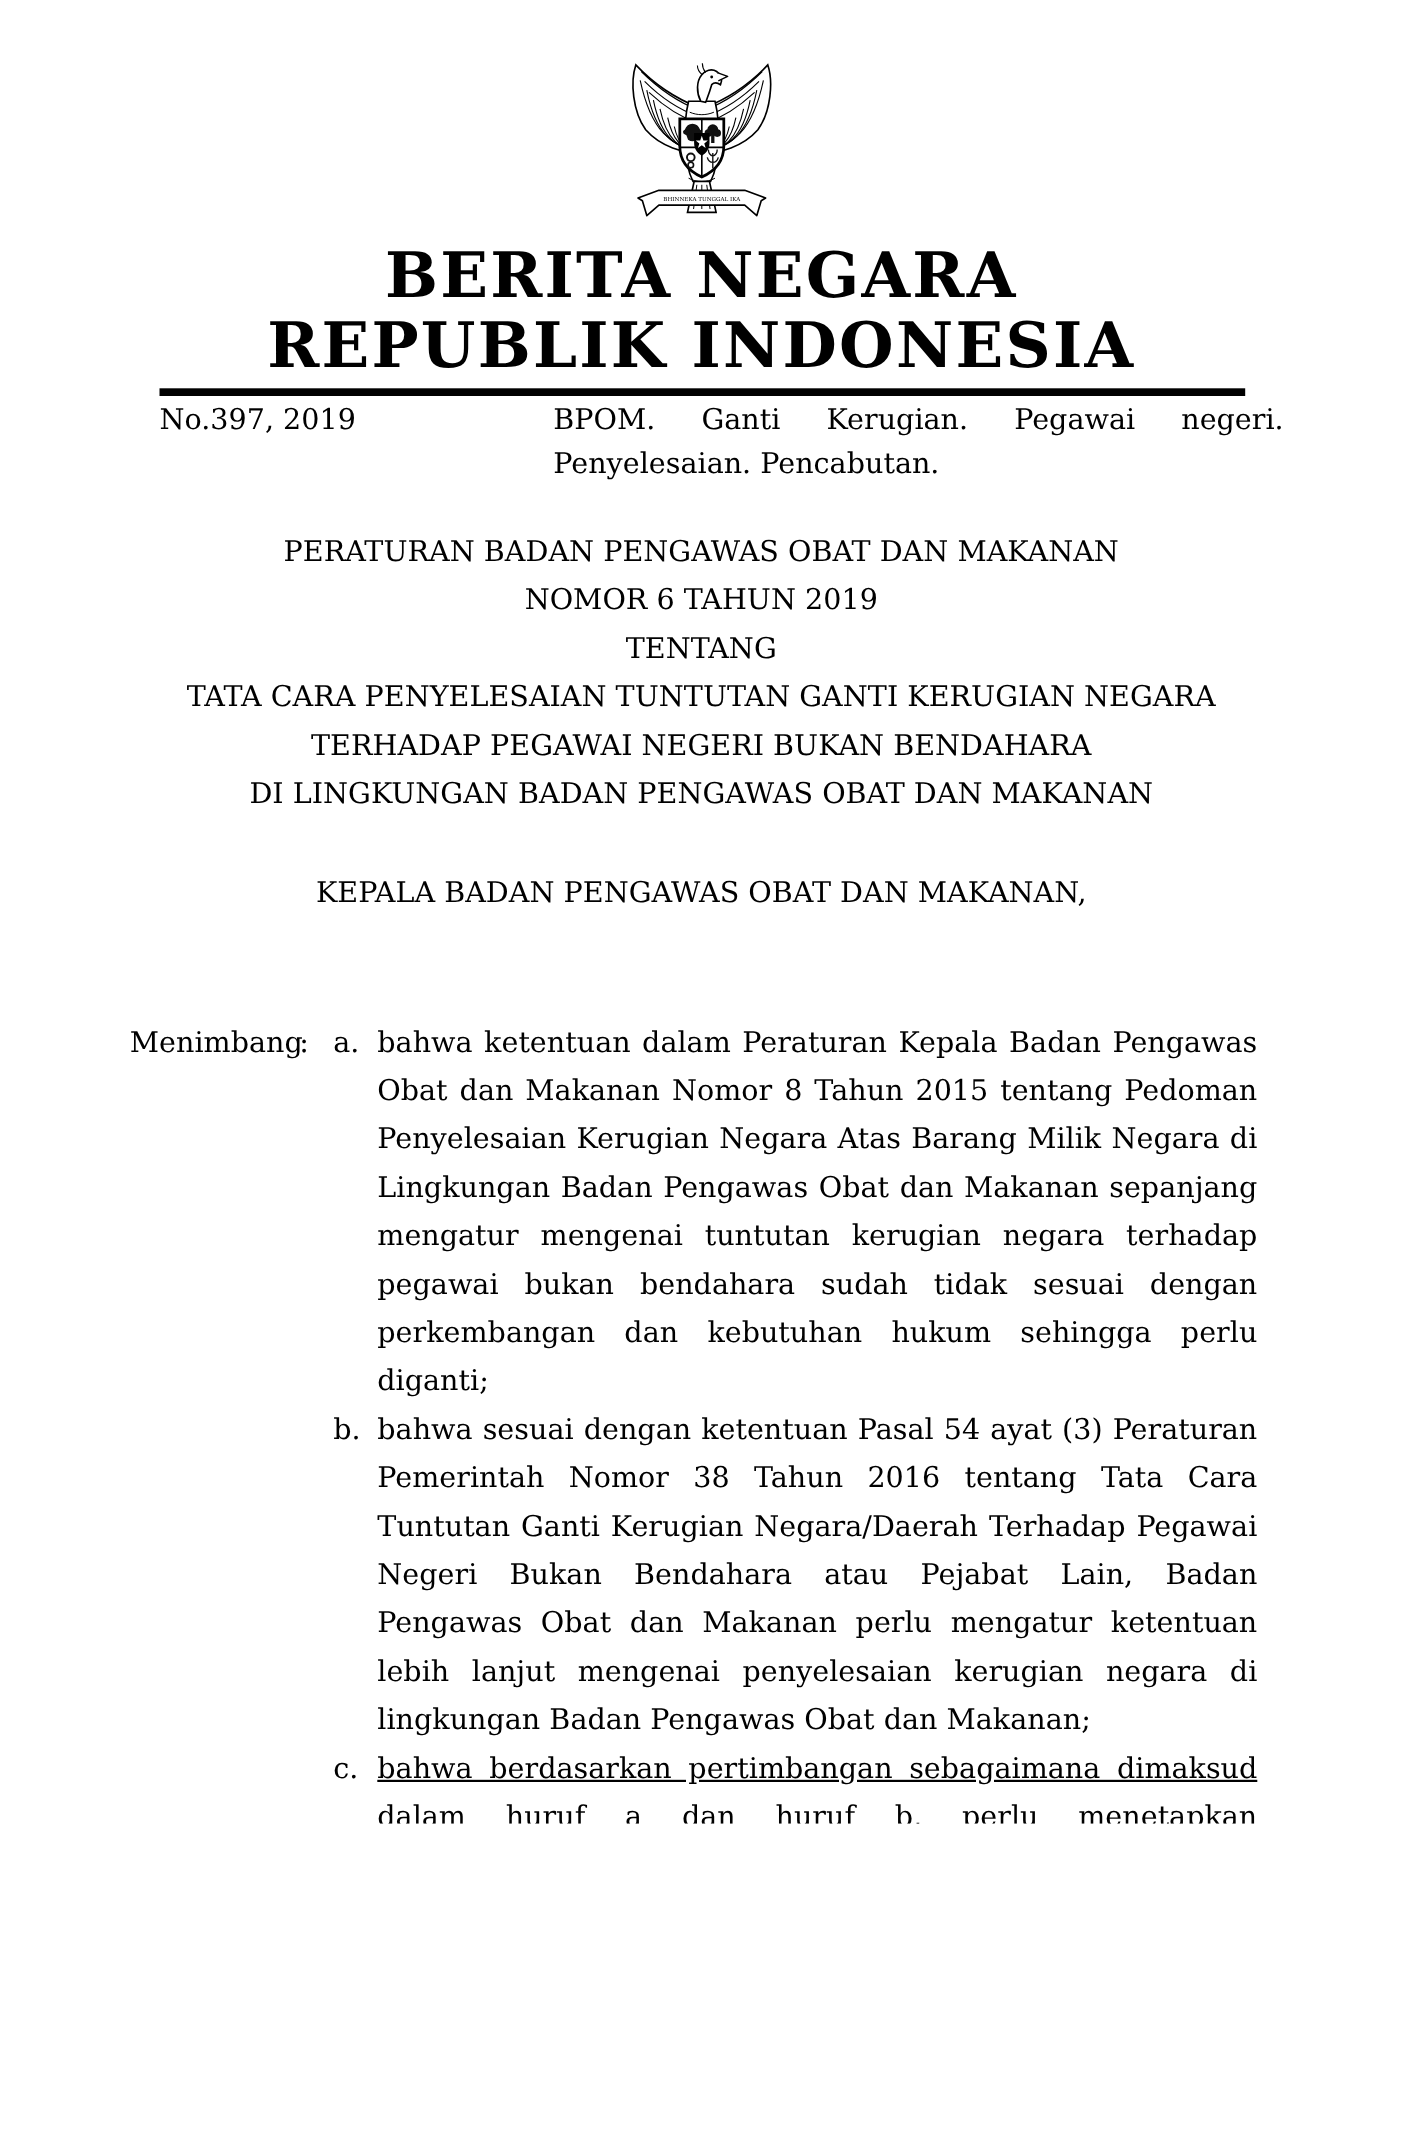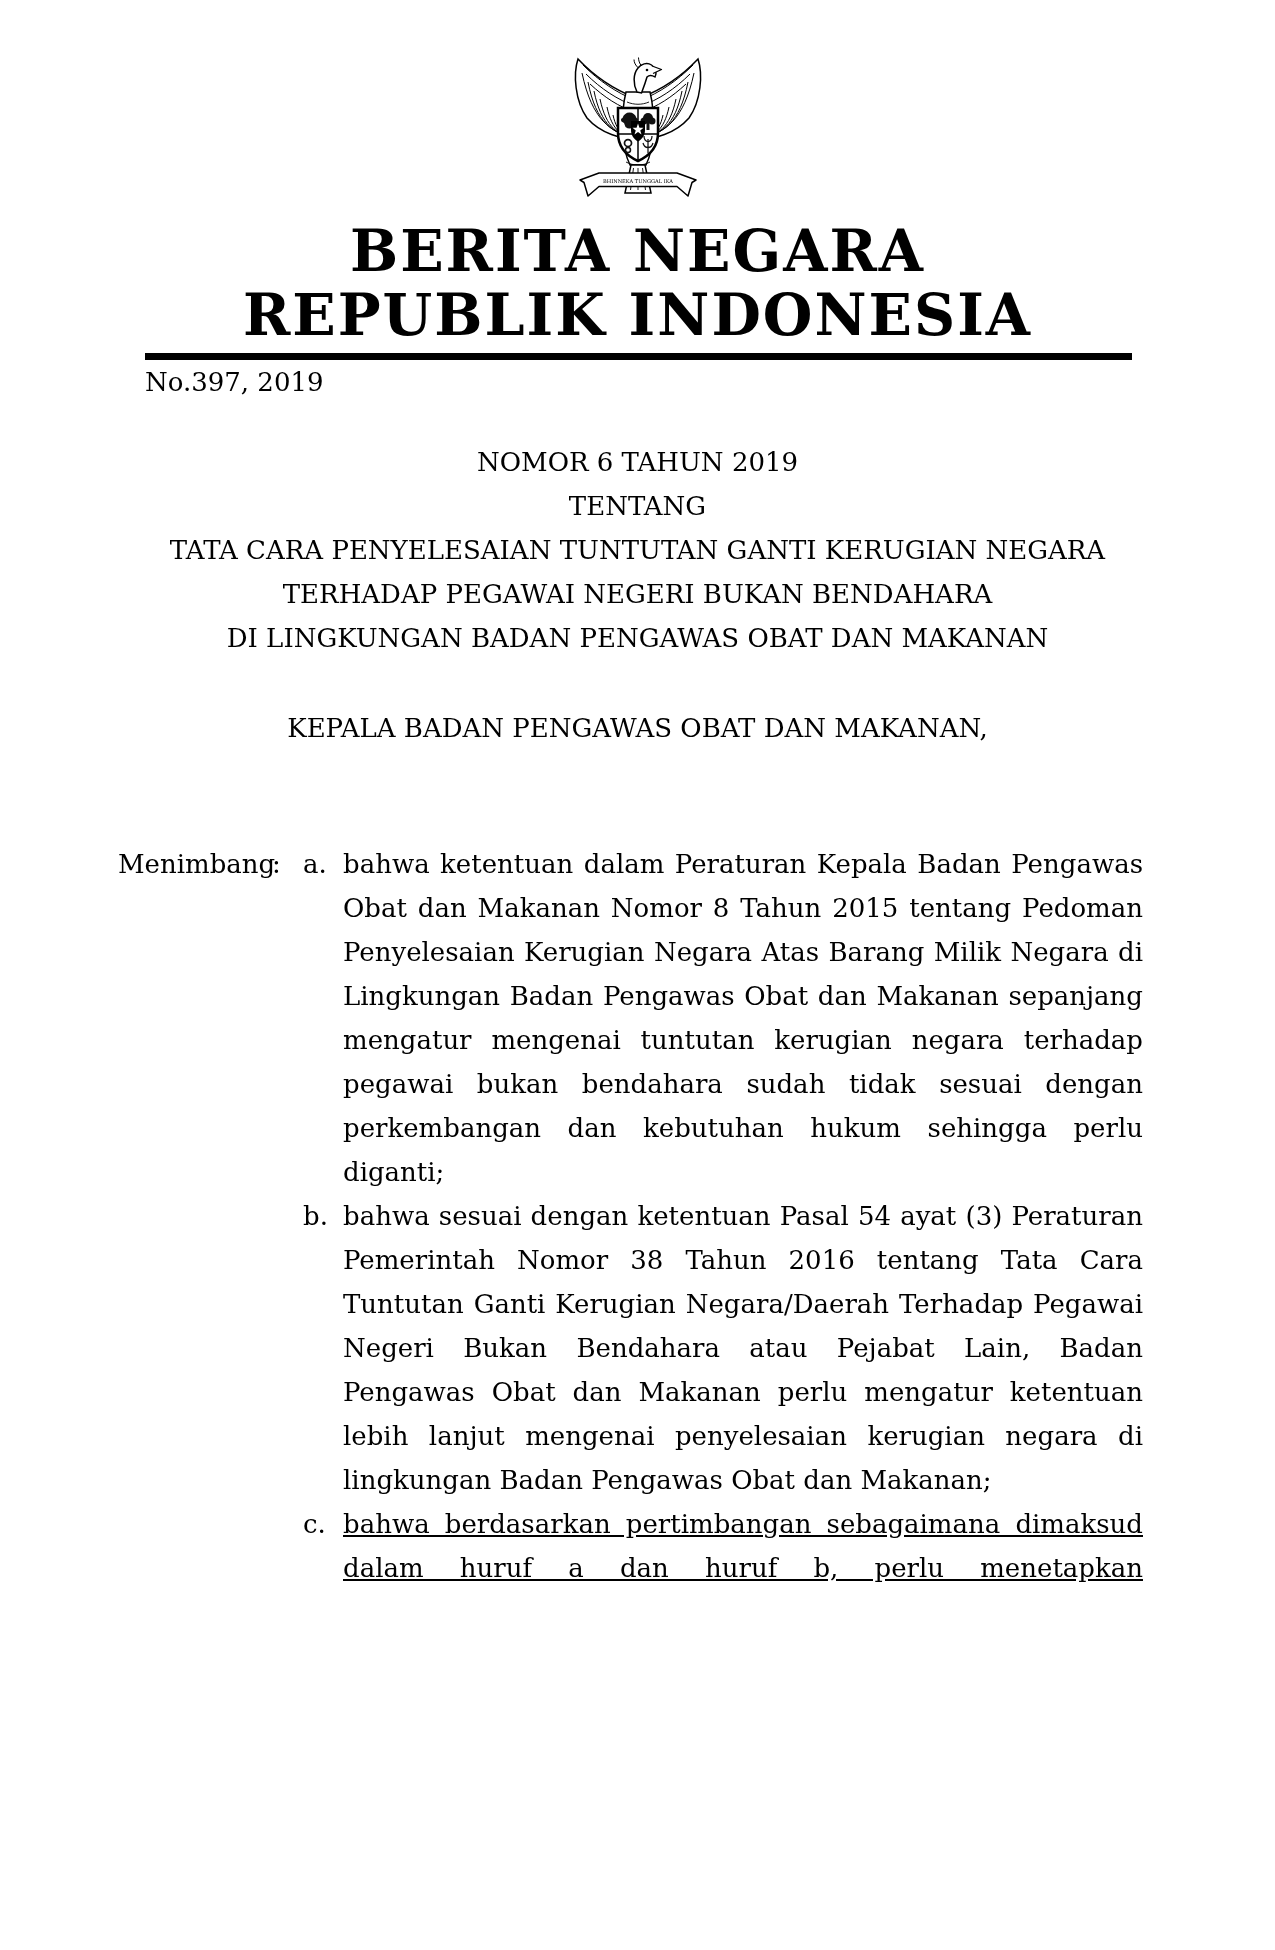--- a/index.html
+++ b/index.html
@@ -103,23 +103,25 @@
 
   <h1 class="masthead">
     <div>BERITA NEGARA</div>
     <div>REPUBLIK INDONESIA</div>
   </h1>
 
   <div class="rule"></div>
 
   <div class="meta-row">
     <div class="gazette-no">No.397, 2019</div>
+    <div class="abstract">BPOM. Ganti Kerugian. Pegawai negeri. Penyelesaian. Pencabutan.</div>
   </div>
 
   <div class="reg-title">
+    <div>PERATURAN BADAN PENGAWAS OBAT DAN MAKANAN</div>
     <div>NOMOR 6 TAHUN 2019</div>
     <div>TENTANG</div>
     <div>TATA CARA PENYELESAIAN TUNTUTAN GANTI KERUGIAN NEGARA</div>
     <div>TERHADAP PEGAWAI NEGERI BUKAN BENDAHARA</div>
     <div>DI LINGKUNGAN BADAN PENGAWAS OBAT DAN MAKANAN</div>
   </div>
 
 
   <div class="official">KEPALA BADAN PENGAWAS OBAT DAN MAKANAN,</div>
 

